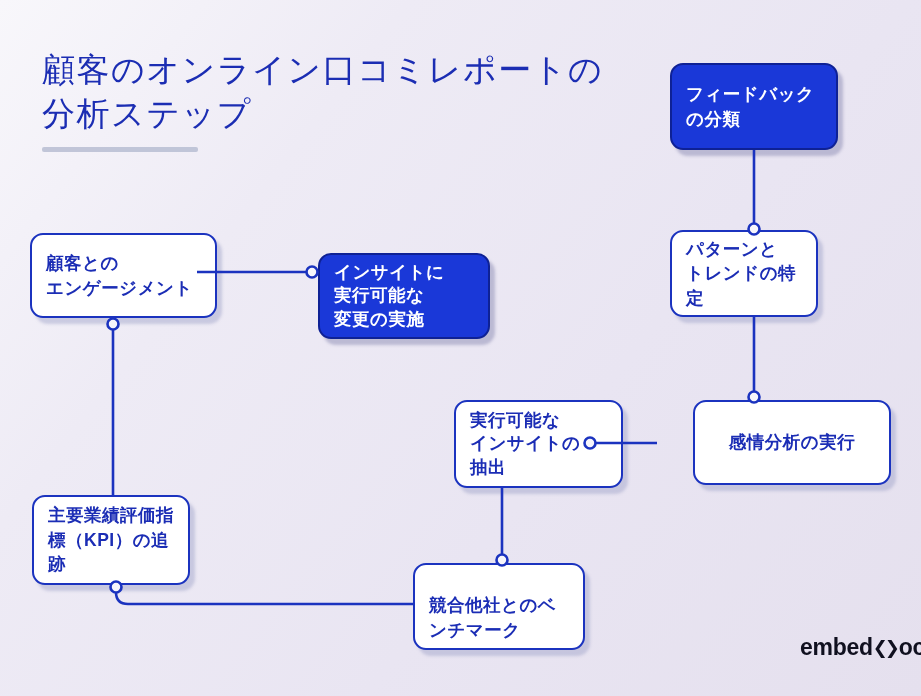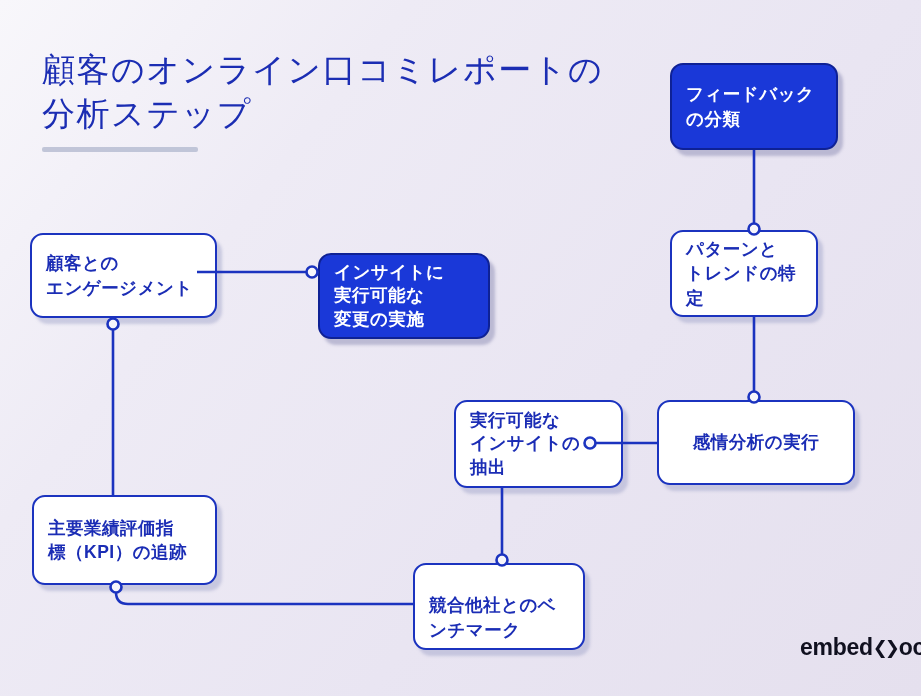--- a/index.html
+++ b/index.html
@@ -104,25 +104,25 @@
     <span>パターンと</span>
     <span>トレンドの特定</span>
   </div>
 
   <div class="node white" style="left:418px;top:400px;width:169px;height:88px;line-height:1.32;margin-left:36px;">
     <span>実行可能な</span>
     <span>インサイトの</span>
     <span>抽出</span>
   </div>
 
-  <div class="node white center" style="left:657px;top:400px;width:198px;height:85px;">
+  <div class="node white center" style="left:693px;top:400px;width:198px;height:85px;">
     <span>感情分析の実行</span>
   </div>
 
-  <div class="node white" style="left:32px;top:495px;width:185px;height:90px;">
+  <div class="node white" style="left:32px;top:495px;width:158px;height:90px;">
     <span>主要業績評価指</span>
     <span>標（KPI）の追跡</span>
   </div>
 
   <div class="node white" style="left:413px;top:563px;width:172px;height:87px;justify-content:flex-end;">
     <span>競合他社とのベ</span>
     <span>ンチマーク</span>
   </div>
 
   <svg class="edges" viewBox="0 0 921 696">

